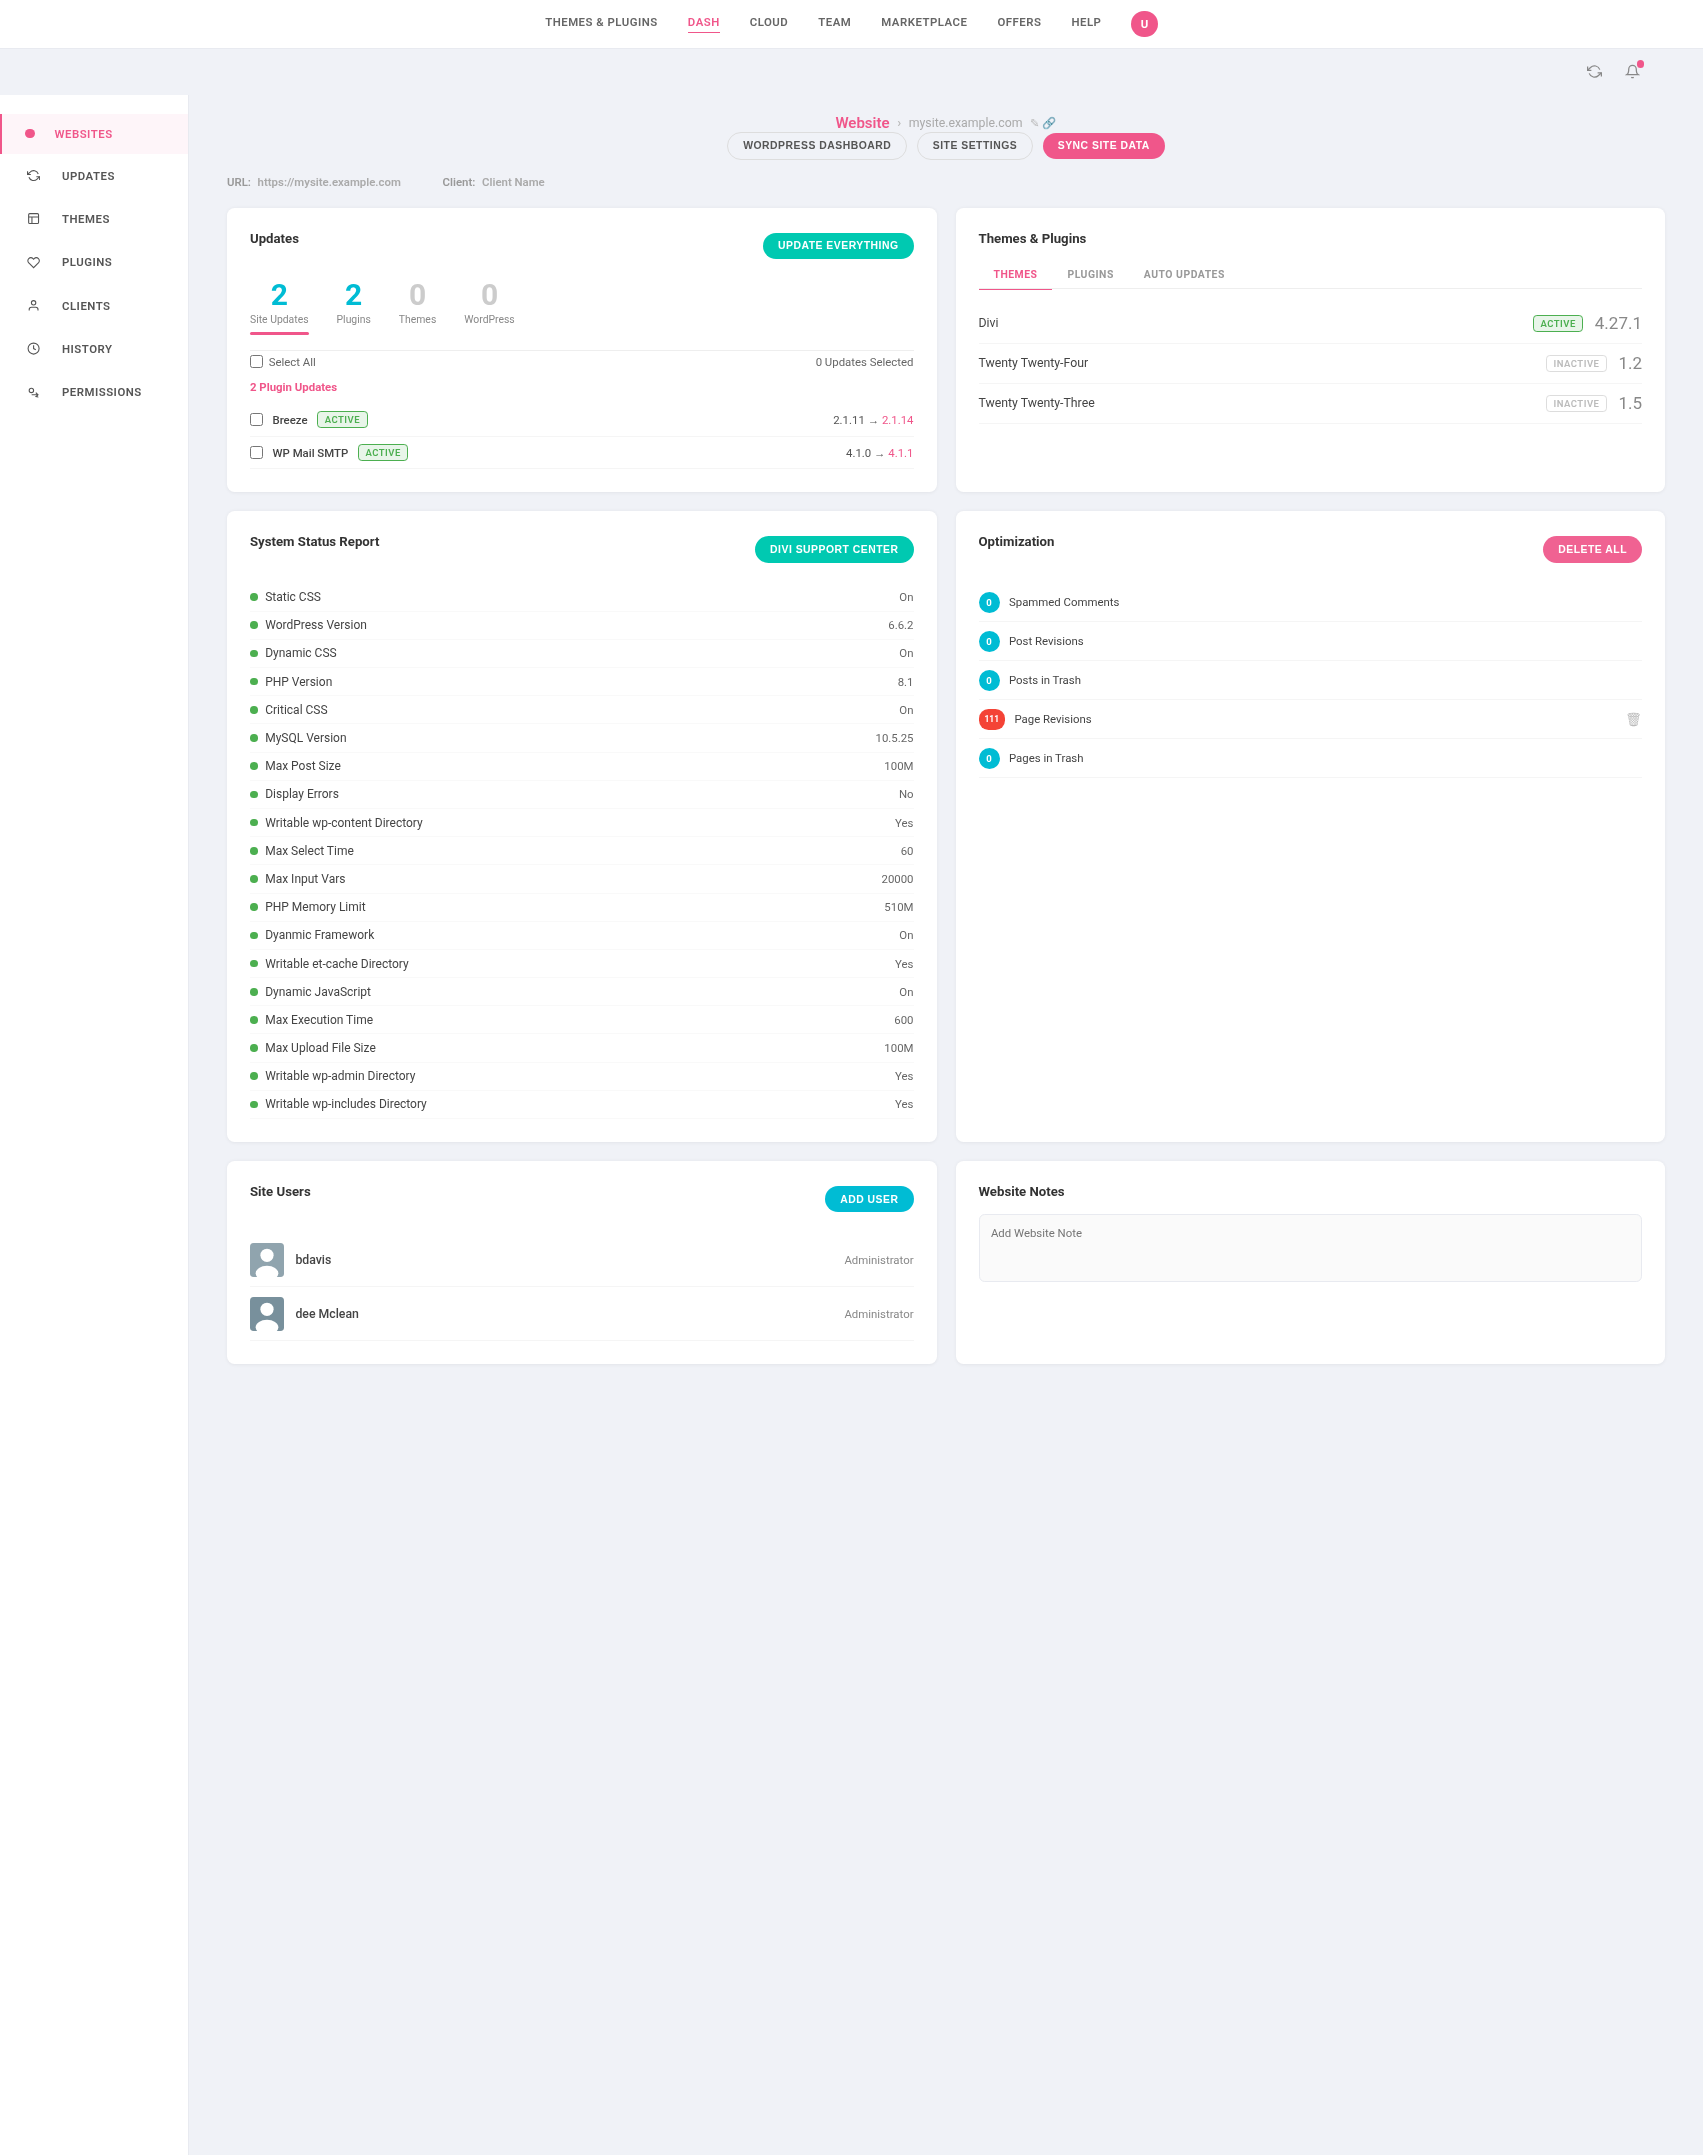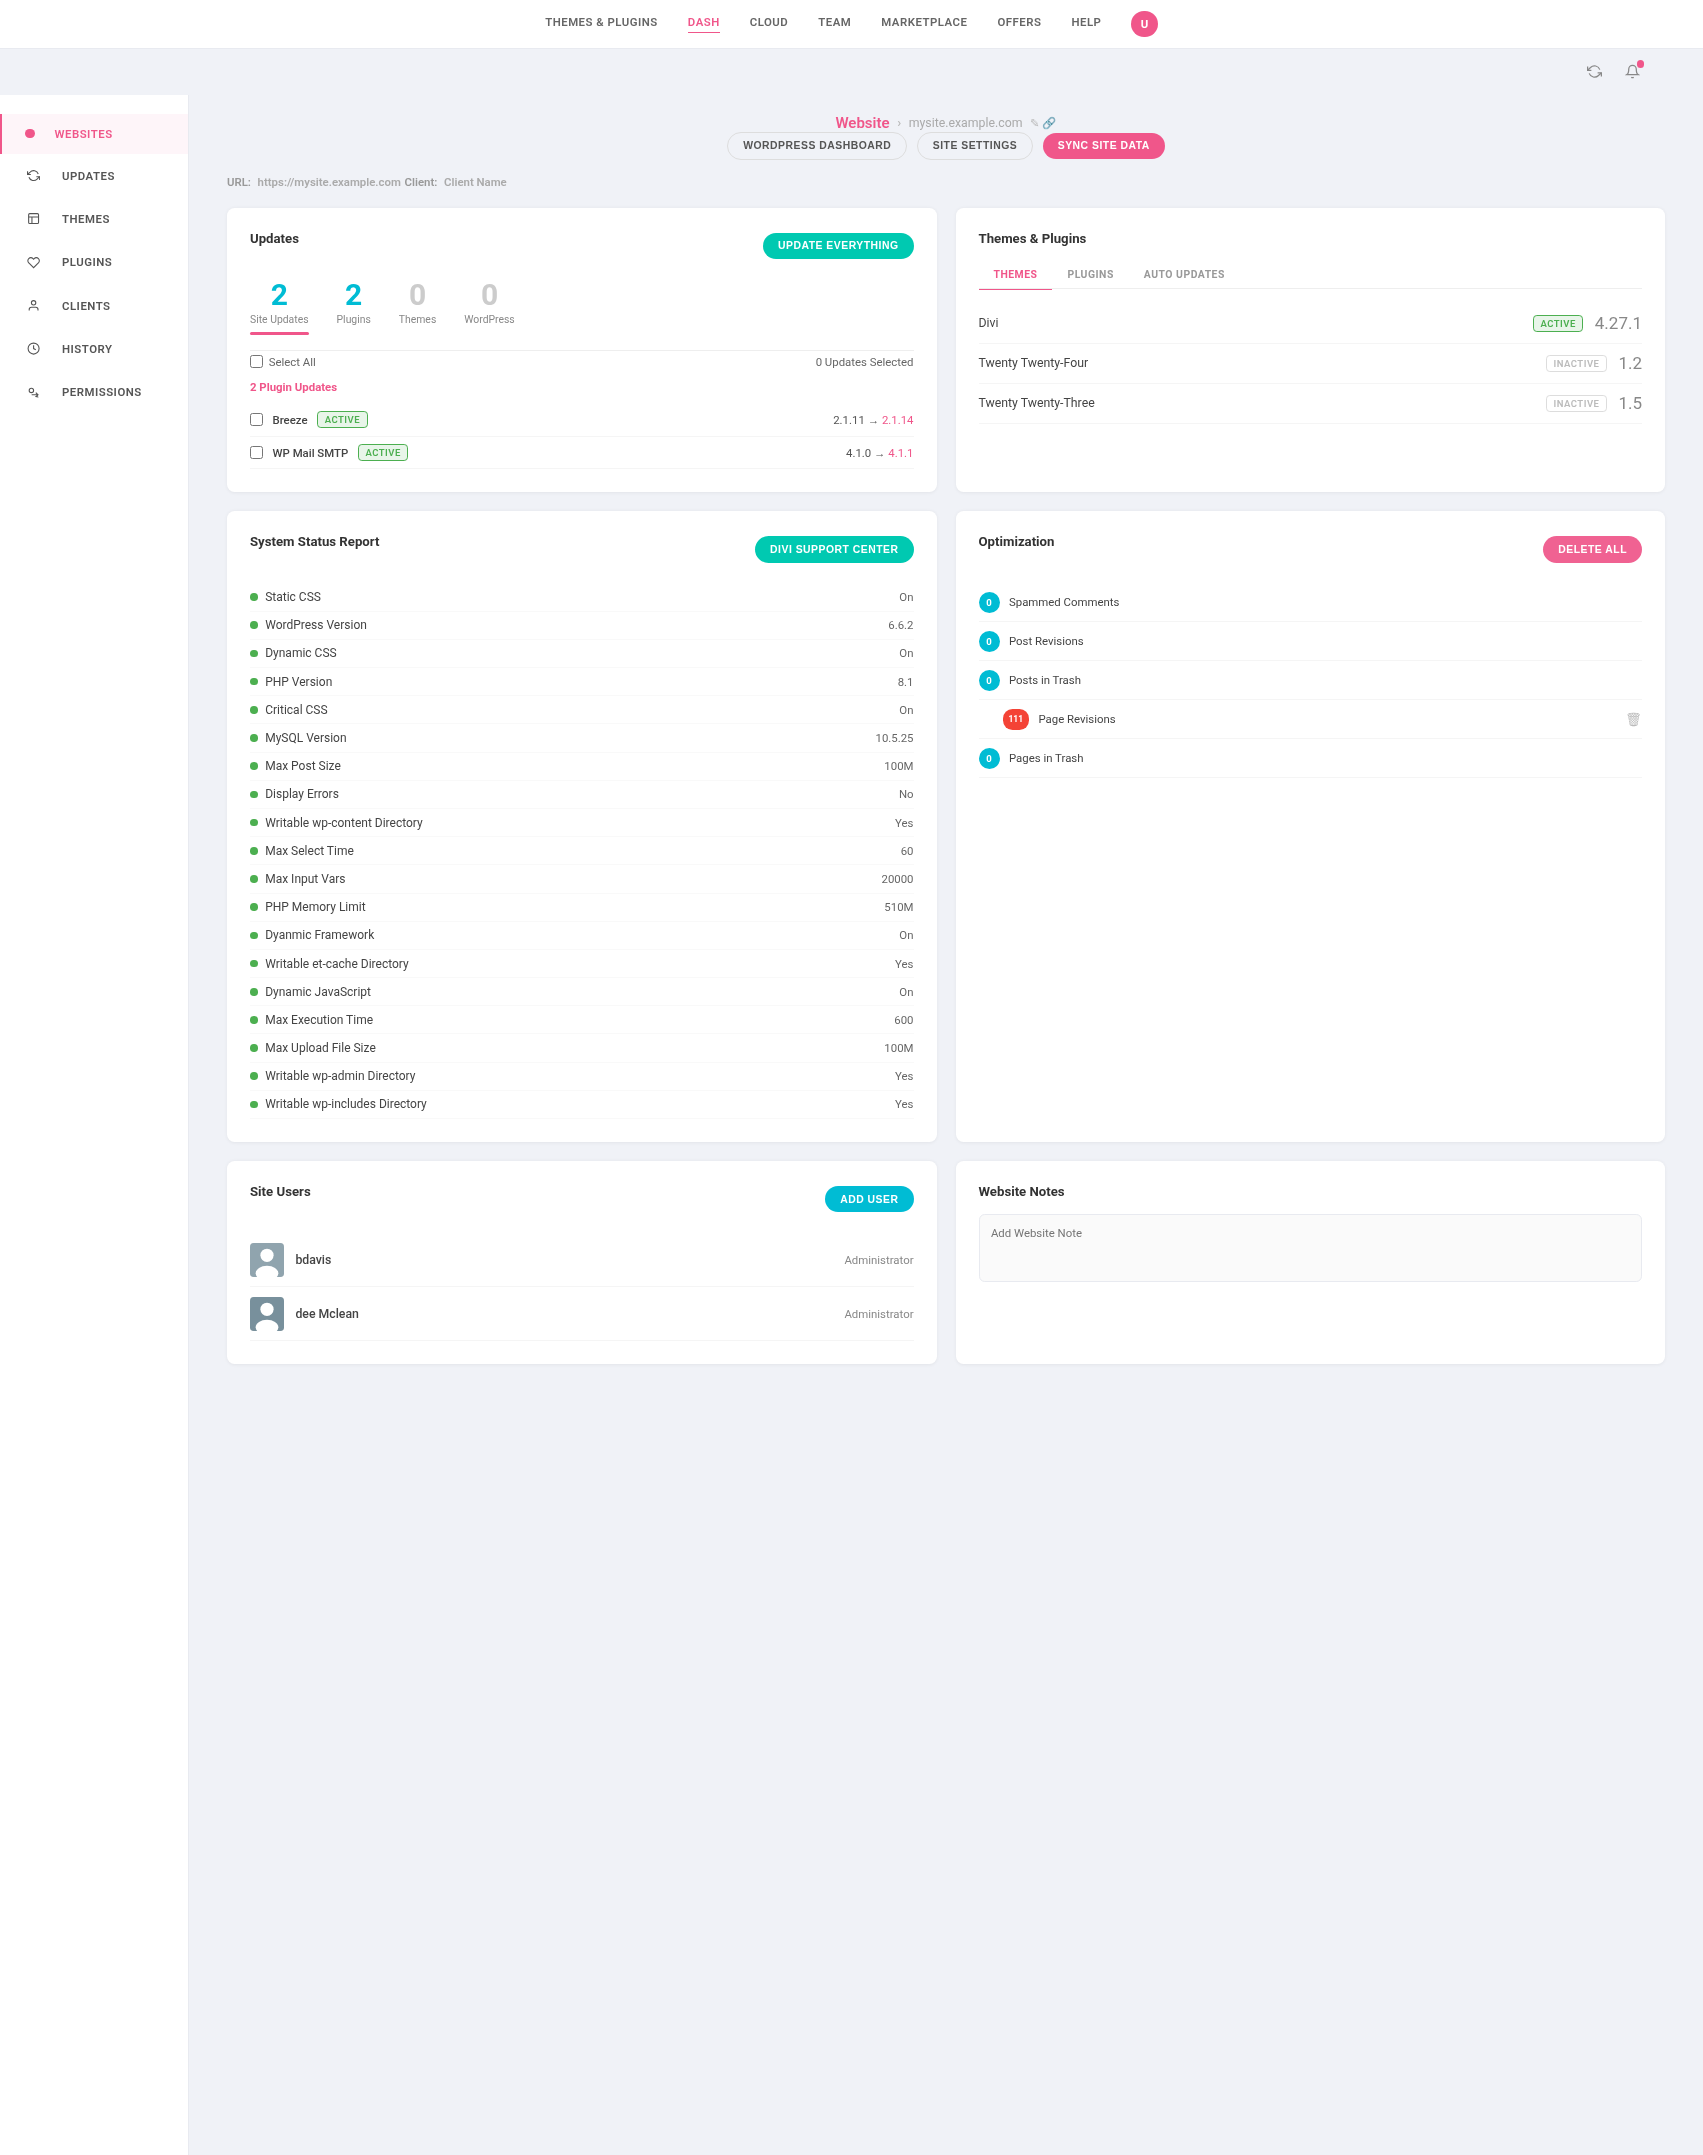--- a/index.html
+++ b/index.html
@@ -189,20 +189,21 @@
       color: white;
     }
     .btn-danger {
       background: #f06292;
       color: white;
     }
 
     
     .meta-row {
       display: flex;
+      gap: 38px;
       margin-bottom: 19px;
       font-size: 11.4px;
       color: #666;
     }
     .meta-row span { font-weight: 600; color: #999; margin-right: 3.8px; }
 
     
     .card {
       background: #fff;
       border-radius: 7.6px;
@@ -845,21 +846,21 @@
 
         <div class="opt-row">
           <div class="opt-label">
             <div class="opt-badge zero">0</div>
             <span>Posts in Trash</span>
           </div>
         </div>
 
         <div class="opt-row">
           <div class="opt-label">
-            <div class="opt-badge has-val" style="font-size:8.5px;width:26.5px;border-radius:9.5px;margin-left:24px;">111</div>
+            <div class="opt-badge has-val" style="font-size:8.5px;width:26.5px;border-radius:9.5px;">111</div>
             <span>Page Revisions</span>
           </div>
           <div class="opt-actions">
             <span class="trash-icon">🗑</span>
           </div>
         </div>
 
         <div class="opt-row">
           <div class="opt-label">
             <div class="opt-badge zero">0</div>

